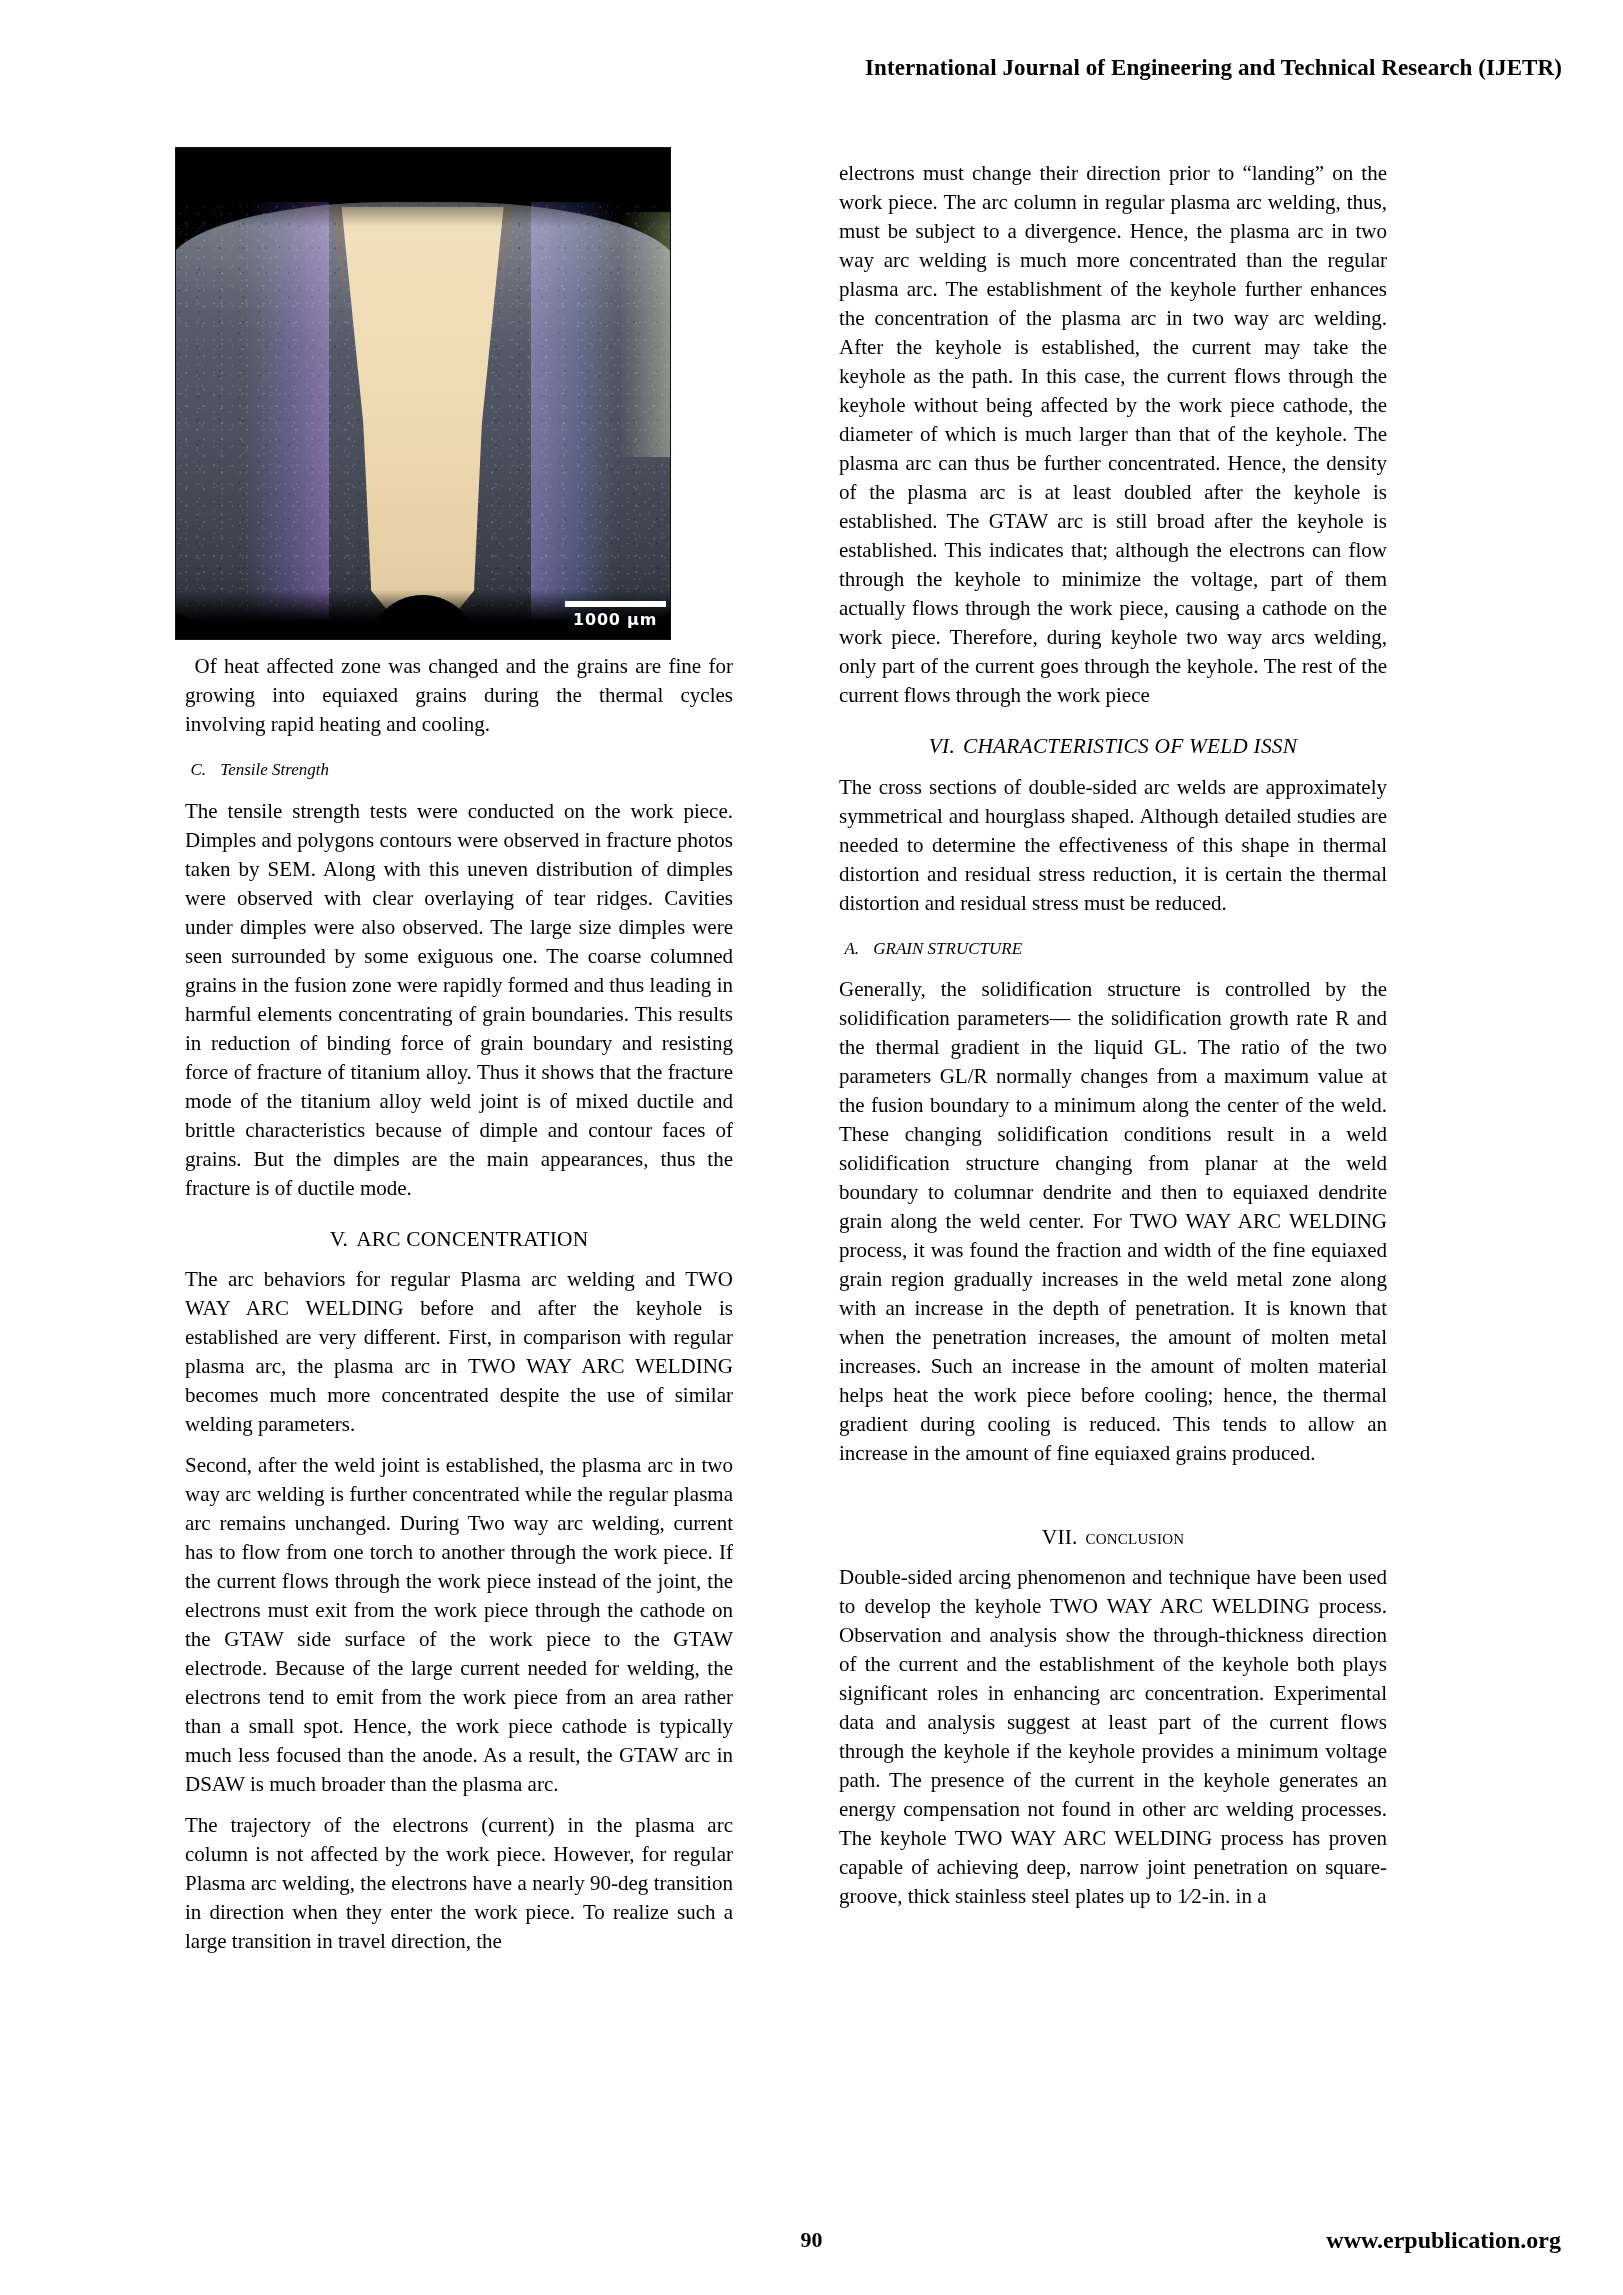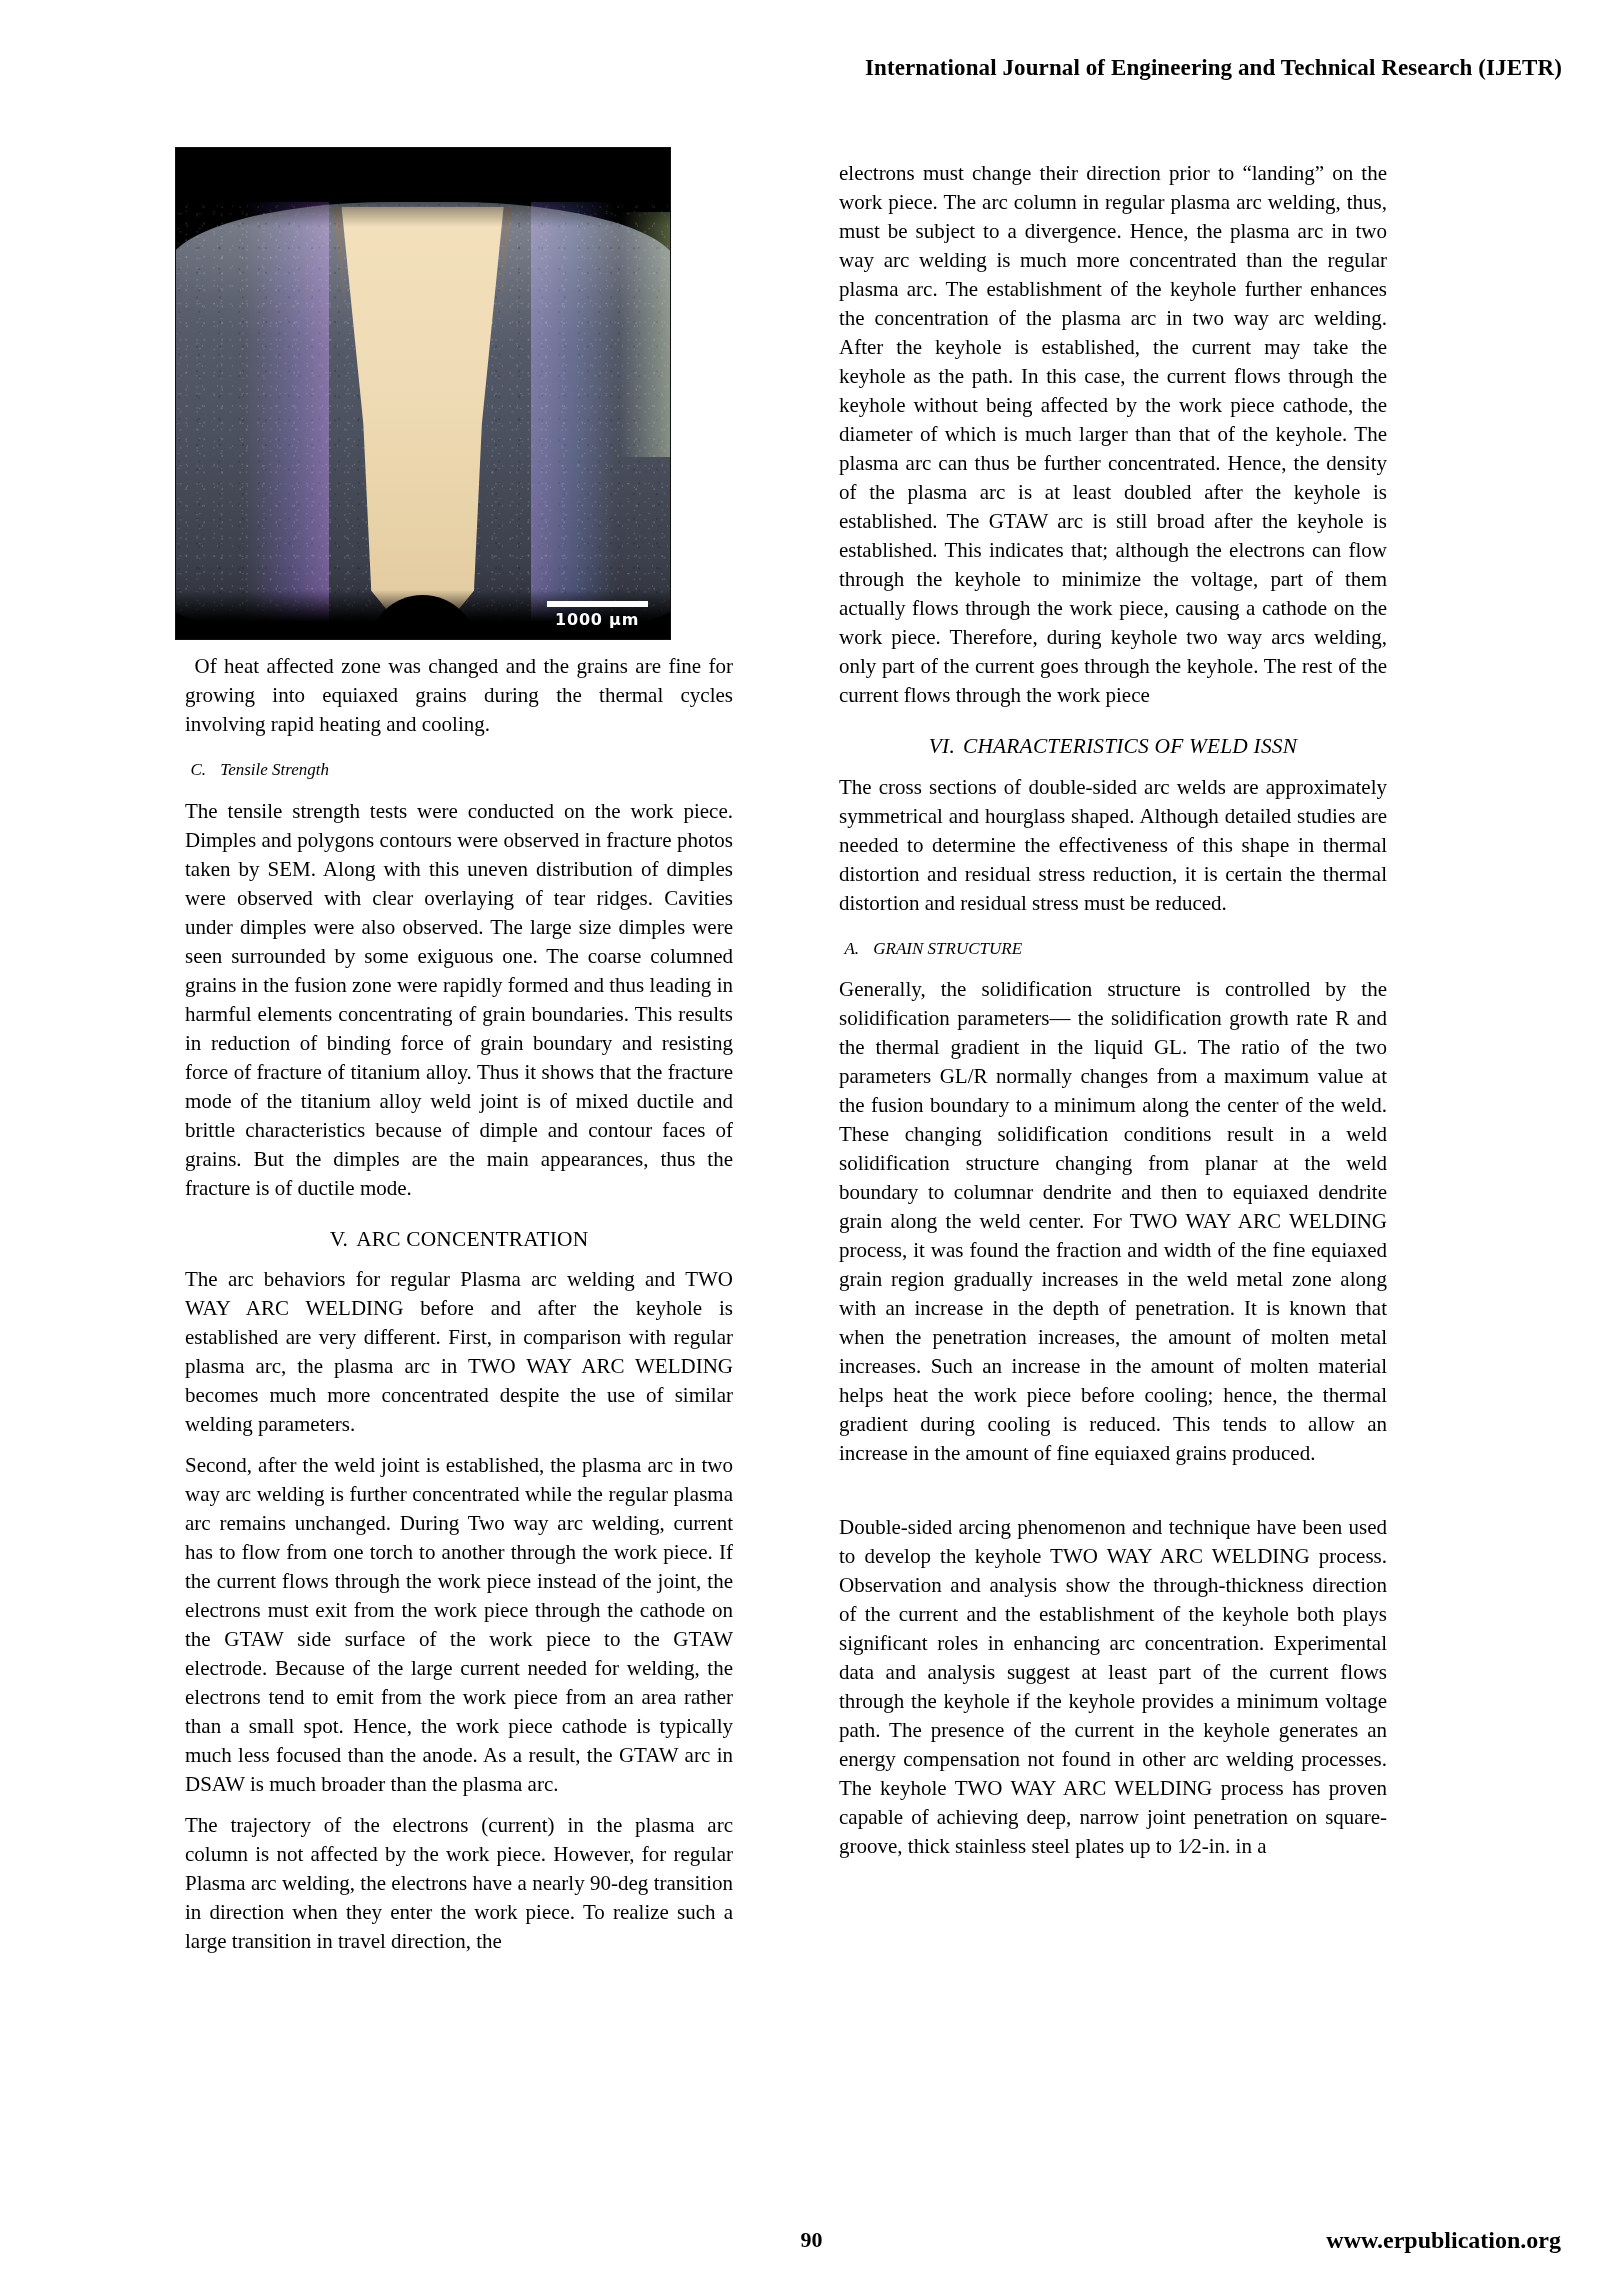--- a/index.html
+++ b/index.html
@@ -173,21 +173,21 @@
     left: 50%;
     bottom: -3%;
     width: 22%;
     height: 12%;
     transform: translateX(-50%);
     background: #000;
     border-radius: 50% 50% 0 0 / 90% 90% 0 0;
   }
   .scalebar-wrap {
     position: absolute;
-    right: 22px;
+    right: 4px;
     bottom: 11px;
     text-align: center;
     color: #ffffff;
   }
   .scalebar-line {
     width: 101px;
     height: 5.5px;
     background: #ffffff;
     margin: 0 auto 4px auto;
   }
@@ -313,20 +313,23 @@
       <p class="flow">The cross sections of double-sided arc welds are approximately symmetrical and hourglass shaped. Although detailed studies are needed to determine the effectiveness of this shape in thermal distortion and residual stress reduction, it is certain the thermal distortion and residual stress must be reduced.</p>
 
       <div class="sub-heading">
         <span class="numeral">A.</span><span>GRAIN STRUCTURE</span>
       </div>
 
       <p class="flow">Generally, the solidification structure is controlled by the solidification parameters— the solidification growth rate R and the thermal gradient in the liquid GL. The ratio of the two parameters GL/R normally changes from a maximum value at the fusion boundary to a minimum along the center of the weld. These changing solidification conditions result in a weld solidification structure changing from planar at the weld boundary to columnar dendrite and then to equiaxed dendrite grain along the weld center. For TWO WAY ARC WELDING process, it was found the fraction and width of the fine equiaxed grain region gradually increases in the weld metal zone along with an increase in the depth of penetration. It is known that when the penetration increases, the amount of molten metal increases. Such an increase in the amount of molten material helps heat the work piece before cooling; hence, the thermal gradient during cooling is reduced. This tends to allow an increase in the amount of fine equiaxed grains produced.</p>
 
       <div class="gap-md"></div>
 
+      <div class="sec-heading smallcaps">
+        <span class="numeral">VII.</span><span class="body-word">Conclusion</span>
+      </div>
 
       <p class="flow">Double-sided arcing phenomenon and technique have been used to develop the keyhole TWO WAY ARC WELDING process.  Observation and analysis show the through-thickness direction of the current and the establishment of the keyhole both plays significant roles in enhancing arc concentration. Experimental data and analysis suggest at least part of the current flows through the keyhole if the keyhole provides a minimum voltage path. The presence of the current in the keyhole generates an energy compensation not found in other arc welding processes. The keyhole TWO WAY ARC WELDING process has proven capable of achieving deep, narrow joint penetration on square-groove, thick stainless steel plates up to 1⁄2-in. in a</p>
 
     </div>
   </div>
 
   <div class="footer">
     <div class="page-number">90</div>
     <div class="site-url" style="color: #000000;">www.erpublication.org</div>
   </div>

